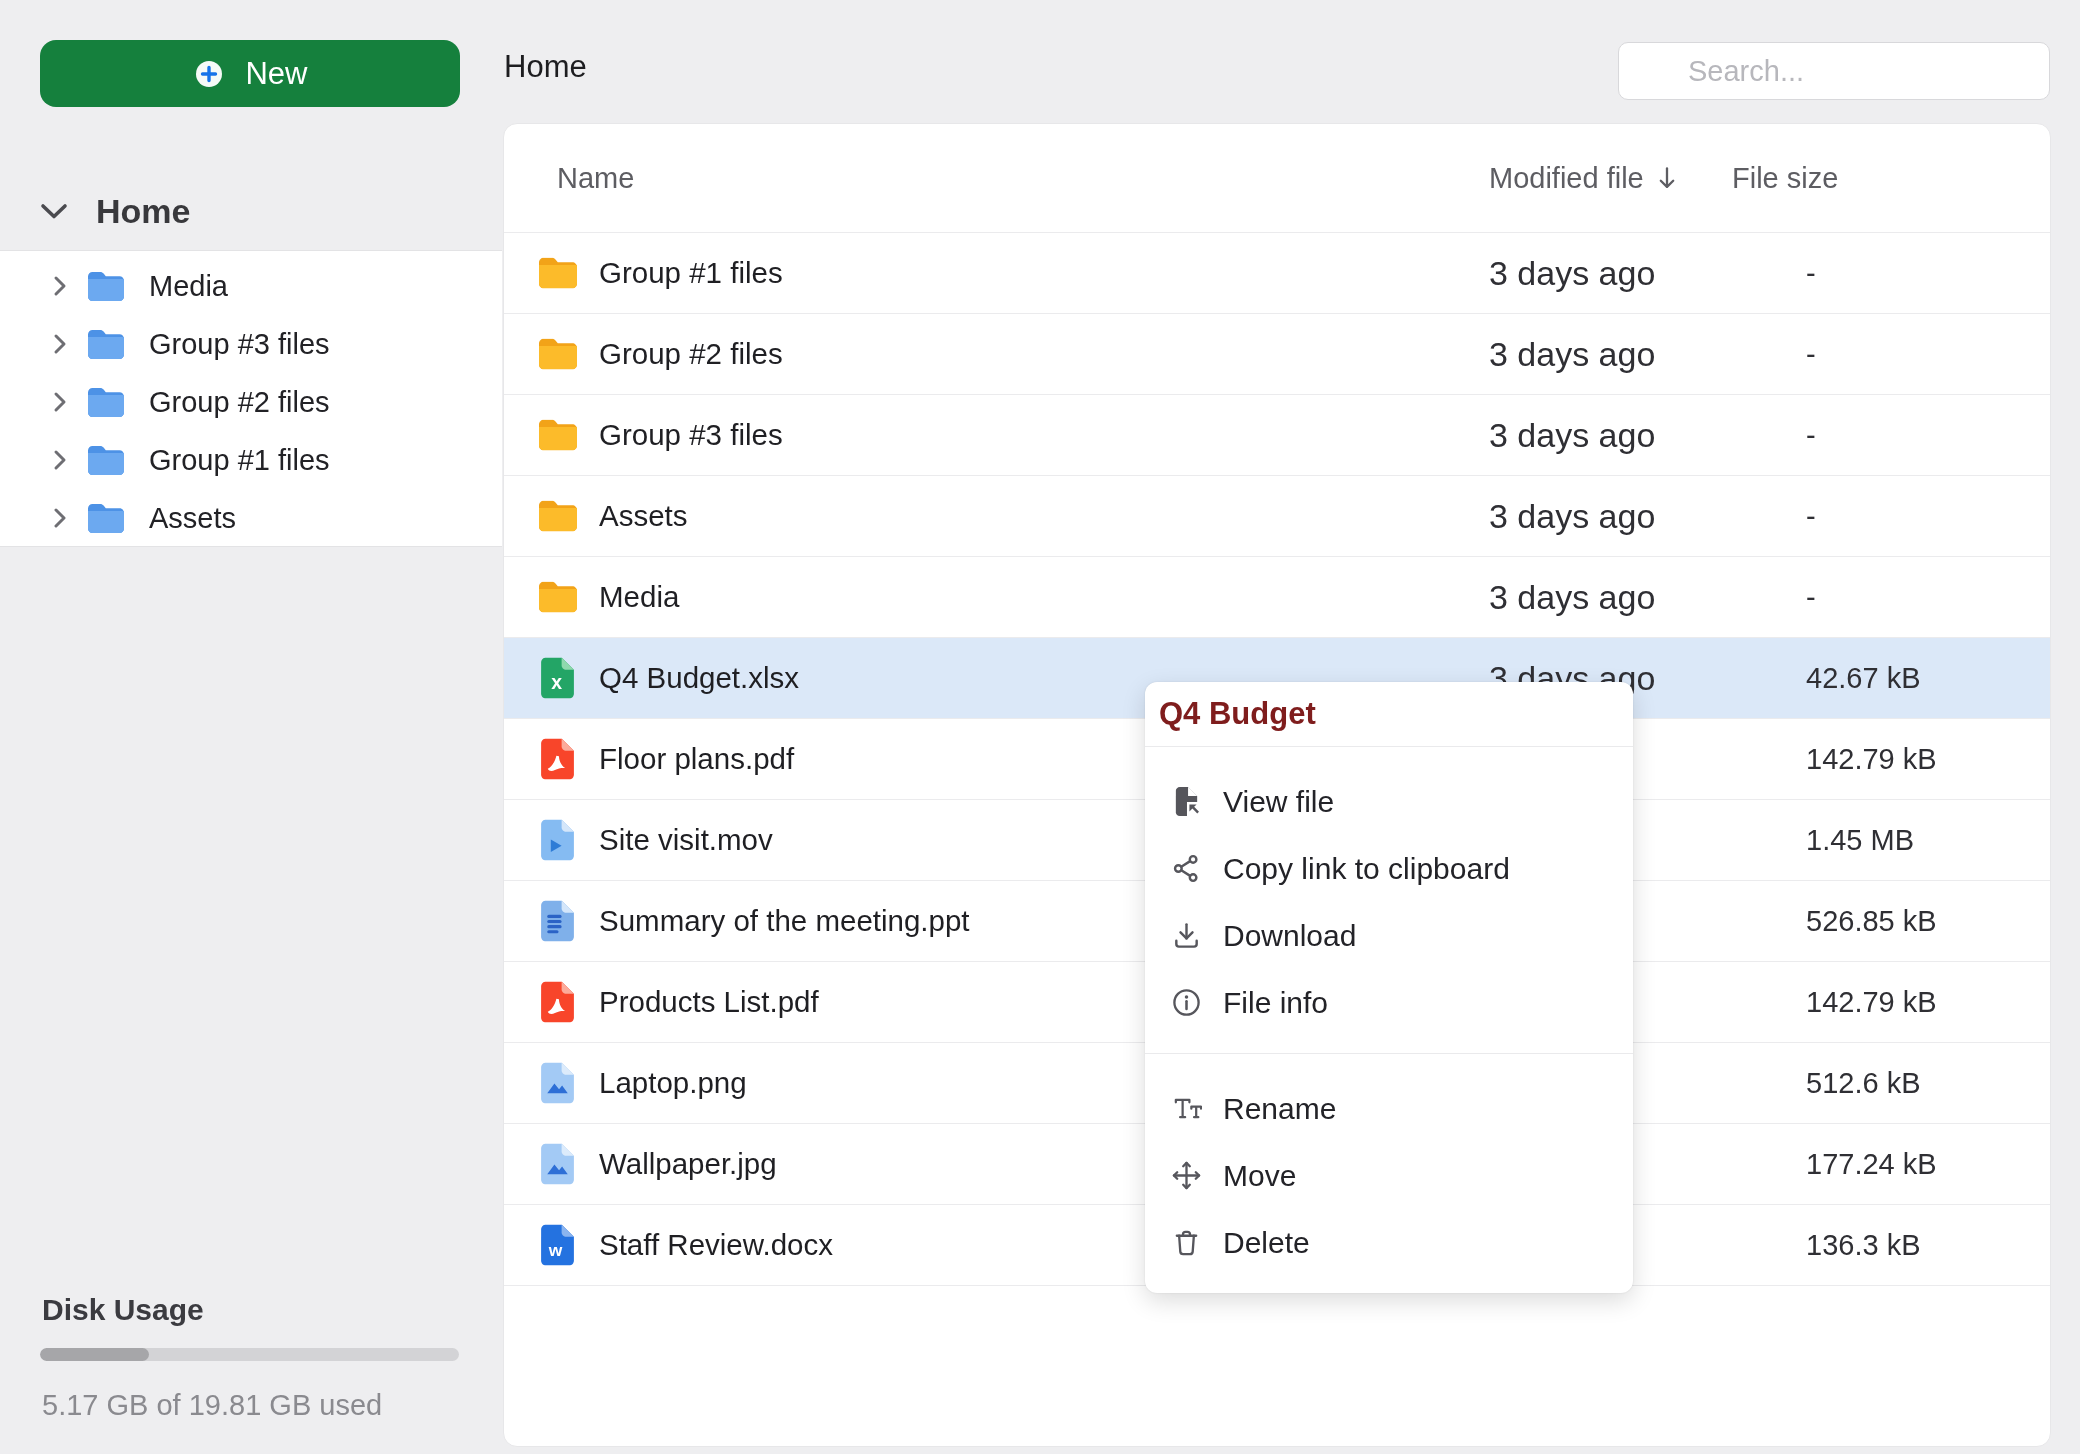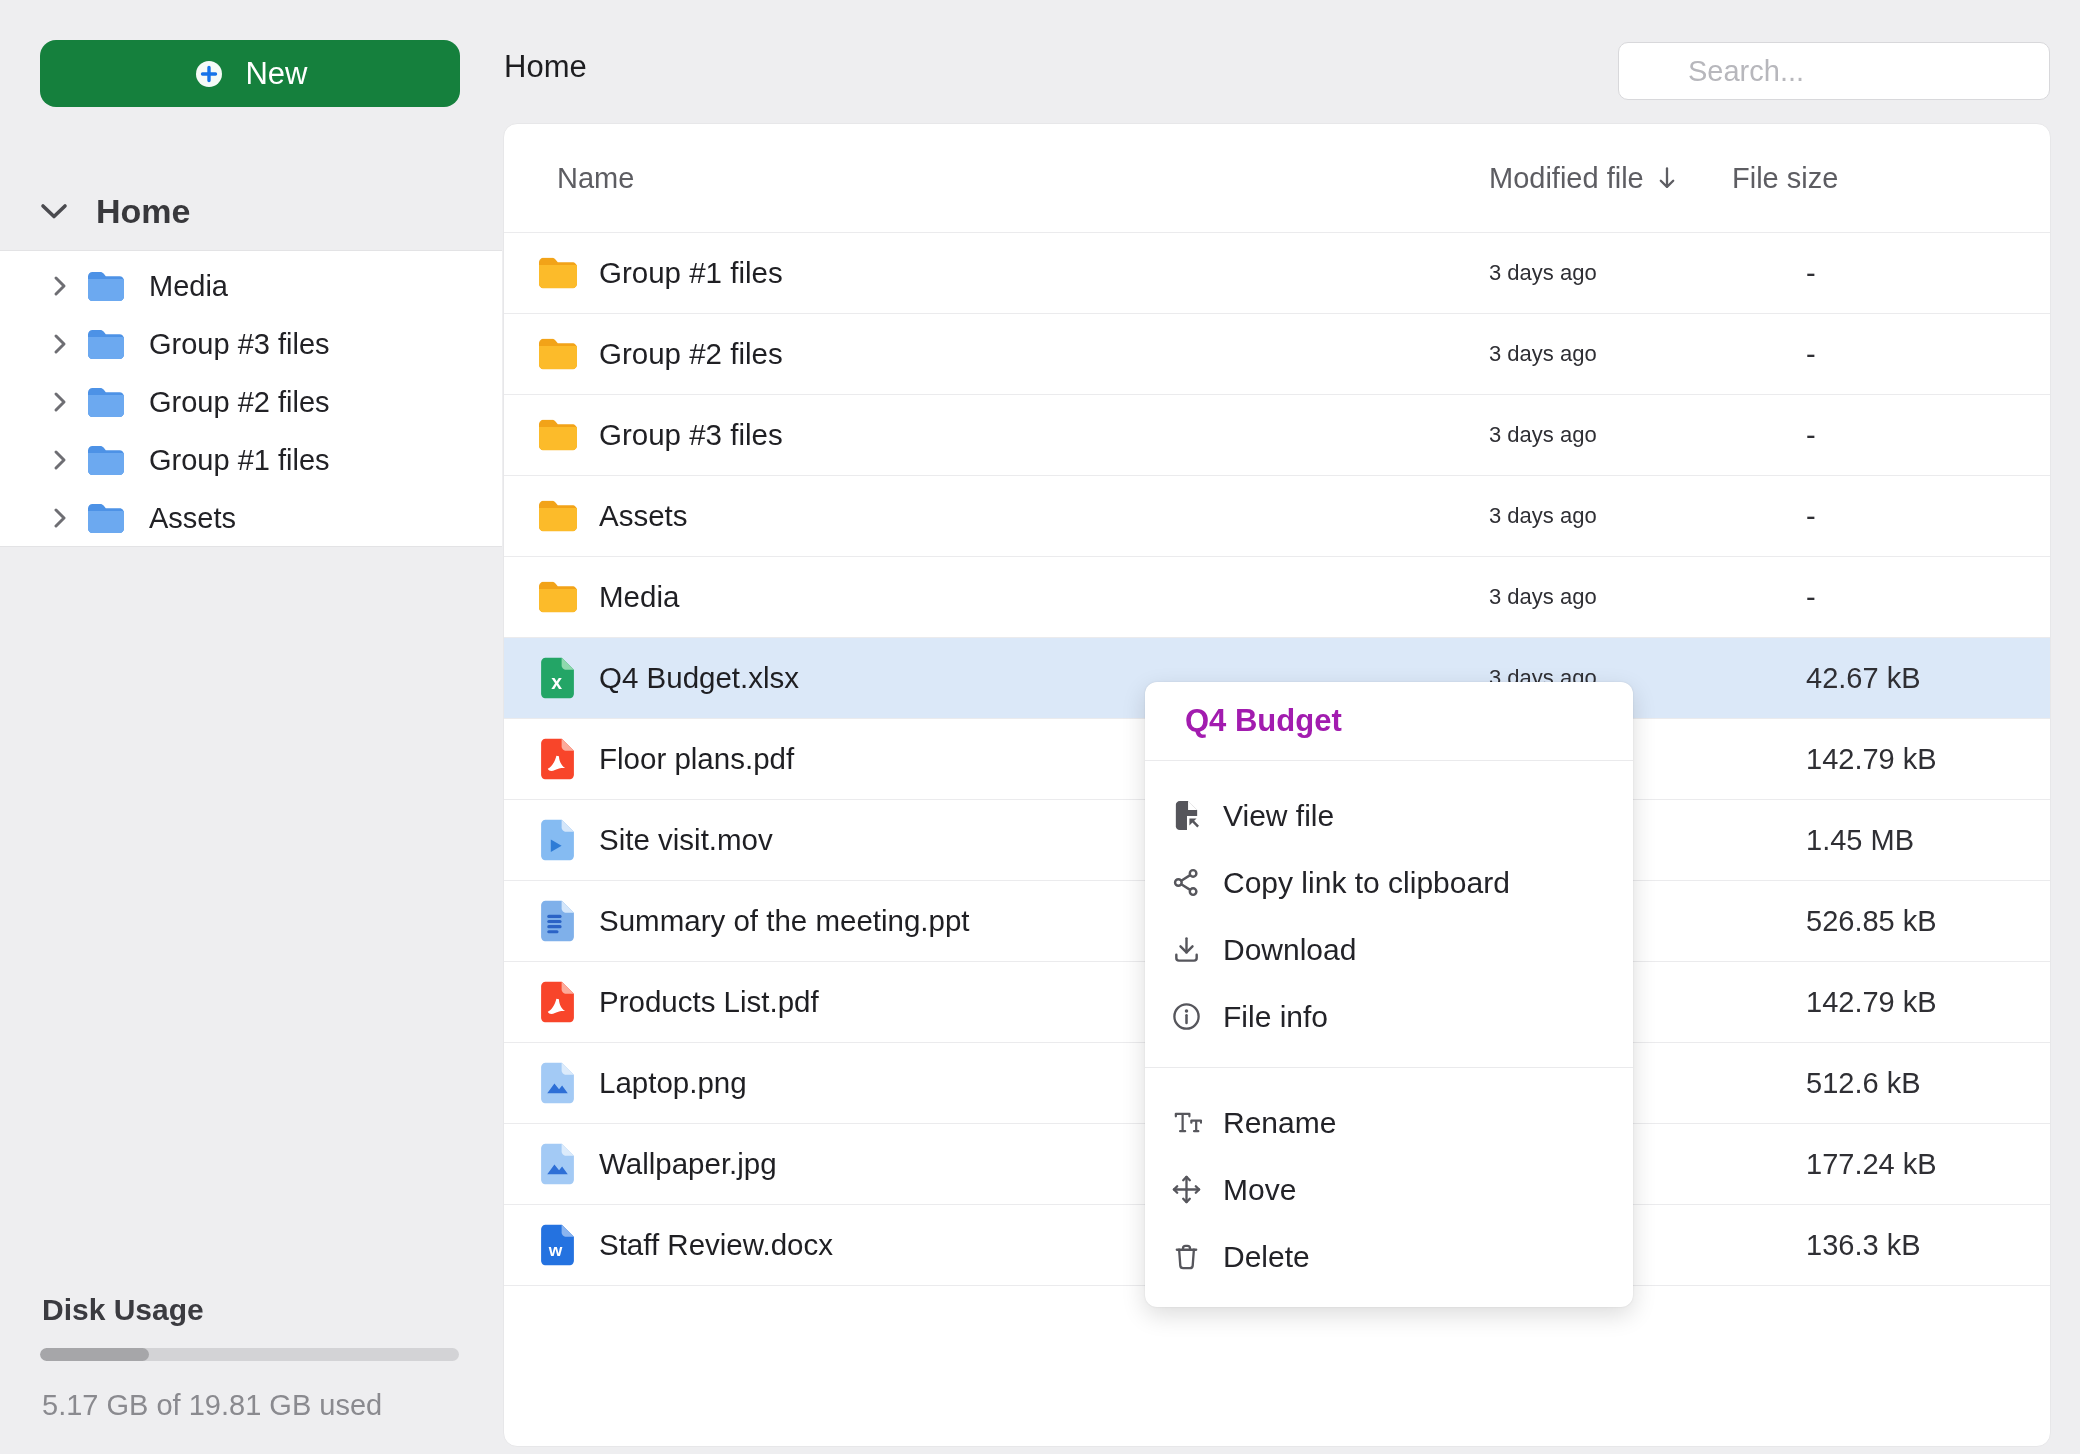--- a/index.html
+++ b/index.html
@@ -72,33 +72,33 @@
   .th-date { left:985px; }
   .th-size { left:1228px; }
 
   .row { position:relative; height:81px; border-bottom:1.5px solid #ebebed; cursor:pointer; }
   .row.selected { background:#dbe8f8; }
   .ficon { position:absolute; left:37px; top:50%; transform:translateY(-50%); }
   .ficon.folder-pos { left:35px; }
   .cell-name { position:absolute; left:95px; top:50%; transform:translateY(-50%);
                font-size:29.5px; color:#1f1f23; white-space:nowrap; }
   .cell-date { position:absolute; left:985px; top:50%; transform:translateY(-50%);
-               font-size:22px; color:#2f2f34; }
+               font-size:34px; color:#2f2f34; }
   .cell-size { position:absolute; left:1302px; top:50%; transform:translateY(-50%);
                font-size:29px; color:#2f2f34; }
 
   
   .ctx-menu {
     left:1145px; top:682px; width:488px; background:#fff; border-radius:12px;
     box-shadow:0 8px 24px rgba(0,0,0,.14), 0 0 2px rgba(0,0,0,.10);
     z-index:20; overflow:hidden;
   }
   .ctx-header {
-    height:79px; display:flex; align-items:center; padding-left:40px;
-    font-size:31px; font-weight:700; color:#a21caf;
+    height:65px; display:flex; align-items:center; padding-left:14px;
+    font-size:31px; font-weight:700; color:#7f1d1d;
     border-bottom:1.5px solid #eaeaec;
   }
   .ctx-section { padding:21px 0 17px; }
   .ctx-section + .ctx-section { border-top:1.5px solid #eaeaec; }
   .ctx-item {
     height:67px; display:flex; align-items:center; padding-left:26px; gap:21px;
     font-size:30px; color:#232328; cursor:pointer;
   }
   svg { display:block; }
 </style>

